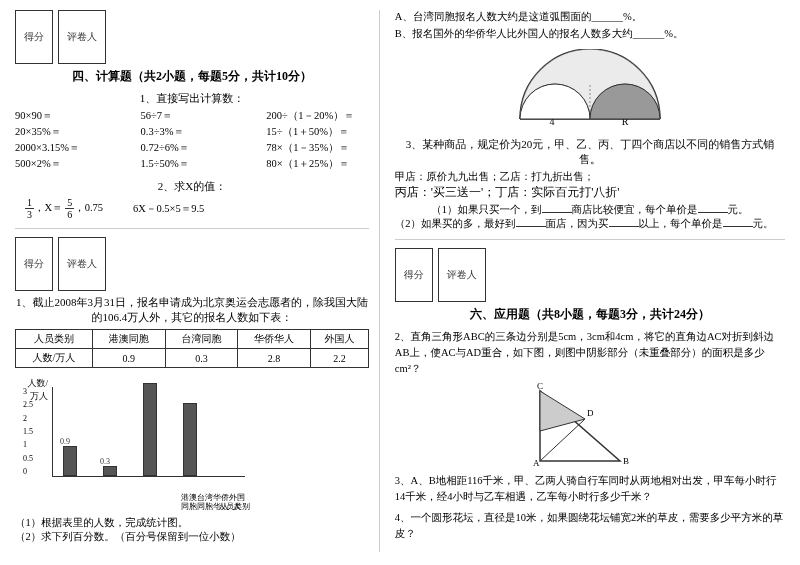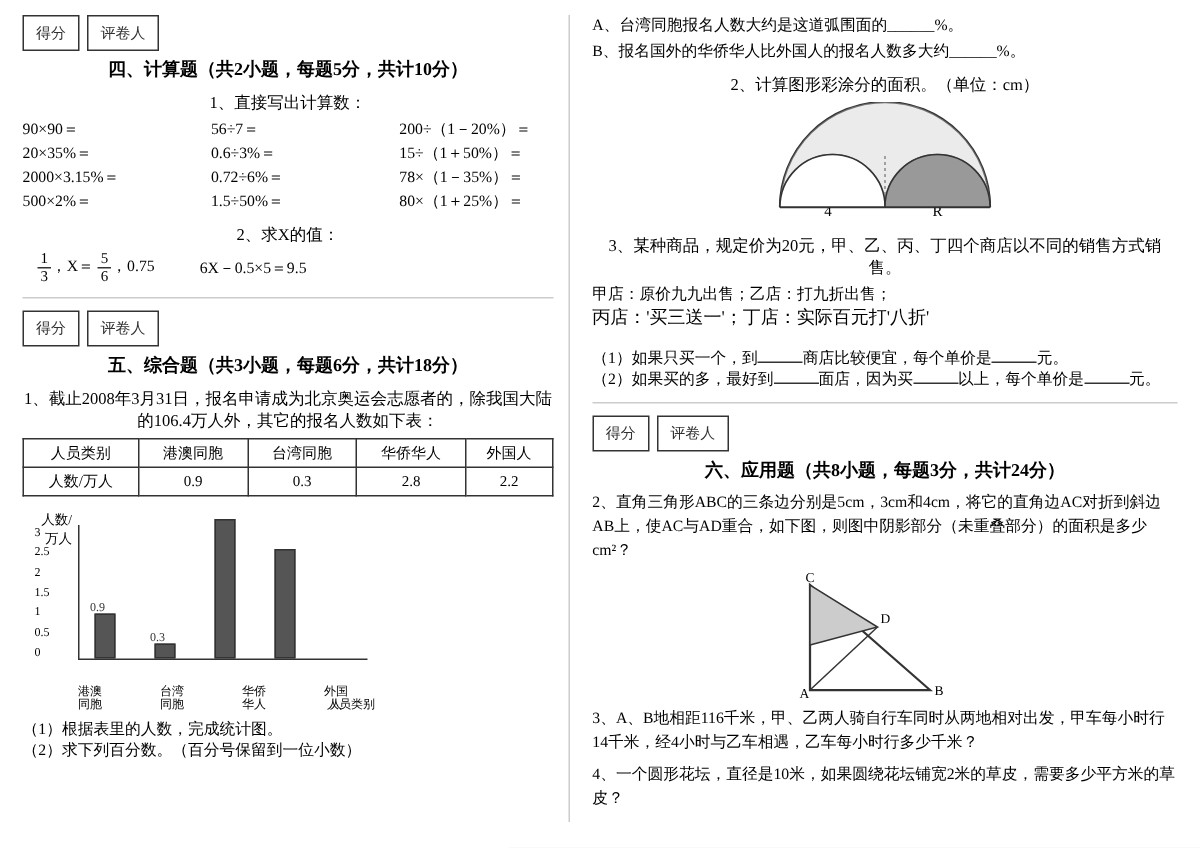--- a/index.html
+++ b/index.html
@@ -40,21 +40,21 @@
     }
     .score-bar {
       display: flex;
       gap: 5px;
       font-size: 10px;
       color: #333;
       margin-bottom: 4px;
     }
     .score-box {
       border: 1px solid #333;
-      padding: 4px 8px;
+      padding: 19px 8px;
       font-size: 10px;
     }
     .question-block {
       margin-bottom: 8px;
     }
     .q-title {
       font-size: 11px;
       margin-bottom: 3px;
       text-align: center;
     }
@@ -128,21 +128,21 @@
       </div>
       <div class="section-header">四、计算题（共2小题，每题5分，共计10分）</div>
 
       <div class="question-block">
         <p class="q-title">1、直接写出计算数：</p>
         <div class="calc-grid">
           <span class="calc-item">90×90＝</span>
           <span class="calc-item">56÷7＝</span>
           <span class="calc-item">200÷（1－20%）＝</span>
           <span class="calc-item">20×35%＝</span>
-          <span class="calc-item">0.6÷3%＝</span>
+          <span class="calc-item">0.3÷3%＝</span>
           <span class="calc-item">15÷（1＋50%）＝</span>
           <span class="calc-item">2000×3.15%＝</span>
           <span class="calc-item">0.72÷6%＝</span>
           <span class="calc-item">78×（1－35%）＝</span>
           <span class="calc-item">500×2%＝</span>
           <span class="calc-item">1.5÷50%＝</span>
           <span class="calc-item">80×（1＋25%）＝</span>
         </div>
       </div>
 
@@ -162,21 +162,20 @@
           <span>6X－0.5×5＝9.5</span>
         </div>
       </div>
 
       <div class="section-divider"></div>
 
       <div class="score-bar">
         <span class="score-box">得分</span>
         <span class="score-box">评卷人</span>
       </div>
-      <div class="section-header">五、综合题（共3小题，每题6分，共计18分）</div>
 
       <div class="question-block">
         <p class="q-title">1、截止2008年3月31日，报名申请成为北京奥运会志愿者的，除我国大陆的106.4万人外，其它的报名人数如下表：</p>
         <table class="data-table">
           <tbody>
               <tr>
             <td>人员类别</td>
             <td>港澳同胞</td>
             <td>台湾同胞</td>
             <td>华侨华人</td>
@@ -212,21 +211,21 @@
             <div style="position:absolute; bottom:30px; left:7px; font-size:8px; color:#333;">0.9</div>
 
             <div style="position:absolute; bottom:0; left:50px; width:14px; height:10px; background:#555; border:1px solid #333;"></div>
             <div style="position:absolute; bottom:10px; left:47px; font-size:8px; color:#333;">0.3</div>
 
             <div style="position:absolute; bottom:0; left:90px; width:14px; height:93px; background:#555; border:1px solid #333;"></div>
 
             <div style="position:absolute; bottom:0; left:130px; width:14px; height:73px; background:#555; border:1px solid #333;"></div>
           </div>
 
-          <div style="position:absolute; bottom:0; left:32px; right:18px; display:flex; justify-content:space-between; font-size:8px; text-align:center; line-height:1.1;">
+          <div style="position:absolute; bottom:0; left:32px; right:5px; display:flex; justify-content:flex-end; font-size:8px; text-align:center; line-height:1.1;">
             <div>港澳<br>同胞</div>
             <div>台湾<br>同胞</div>
             <div>华侨<br>华人</div>
             <div>外国<br>人</div>
           </div>
 
           <div style="position:absolute; bottom:0; right:0; font-size:8px;">人员类别</div>
         </div>
 
         <p style="font-size:10.5px; margin-top:4px;">（1）根据表里的人数，完成统计图。</p>
@@ -235,21 +234,20 @@
     </div>
 
     <div class="right-col">
 
       <div class="question-block">
         <p style="font-size:10.5px; margin-bottom:3px;">A、台湾同胞报名人数大约是这道弧围面的______%。</p>
         <p style="font-size:10.5px; margin-bottom:5px;">B、报名国外的华侨华人比外国人的报名人数多大约______%。</p>
       </div>
 
       <div class="question-block">
-        <p class="q-title">2、计算图形彩涂分的面积。（单位：cm）</p>
         <div class="diagram-container">
           <svg width="160" height="80">
 
             <path d="M 10 70 A 70 70 0 0 1 150 70" fill="none" stroke="#333" stroke-width="1.5"></path>
 
             <path d="M 10 70 A 35 35 0 0 1 80 70" fill="#888" stroke="#333" stroke-width="1"></path>
 
             <path d="M 80 70 A 35 35 0 0 1 150 70" fill="none" stroke="#333" stroke-width="1"></path>
 
             <path d="M 10 70 A 35 35 0 0 1 80 70 A 70 70 0 0 0 10 70 Z" fill="#888" stroke="none"></path>
@@ -271,21 +269,21 @@
 
             <path d="M 80 70 A 35 35 0 0 1 150 70 Z" fill="#999" stroke="#333" stroke-width="1"></path>
           </svg>
         </div>
       </div>
 
       <div class="question-block">
         <p class="q-title">3、某种商品，规定价为20元，甲、乙、丙、丁四个商店以不同的销售方式销售。</p>
         <p style="font-size:10.5px;">甲店：原价九九出售；乙店：打九折出售；</p>
         <p style="font-size:12px;">丙店：'买三送一'；丁店：实际百元打'八折'</p>
-        <p style="font-size:10.5px; margin-top:12px;">（1）如果只买一个，到<span class="fill-line" style="width:20px;"></span>商店比较便宜，每个单价是<span class="fill-line" style="width:20px;"></span>元。</p>
+        <p style="font-size:10.5px; margin-top:2px;text-align:center;">（1）如果只买一个，到<span class="fill-line" style="width:20px;"></span>商店比较便宜，每个单价是<span class="fill-line" style="width:20px;"></span>元。</p>
         <p style="font-size:10.5px;">（2）如果买的多，最好到<span class="fill-line" style="width:15px;"></span>面店，因为买<span class="fill-line" style="width:15px;"></span>以上，每个单价是<span class="fill-line" style="width:20px;"></span>元。</p>
       </div>
 
       <div class="section-divider"></div>
 
       <div class="score-bar">
         <span class="score-box">得分</span>
         <span class="score-box">评卷人</span>
       </div>
       <div class="section-header">六、应用题（共8小题，每题3分，共计24分）</div>

